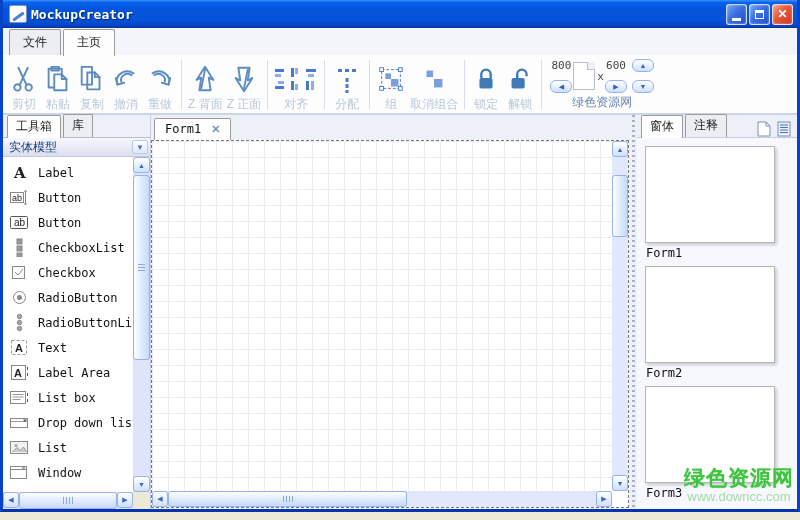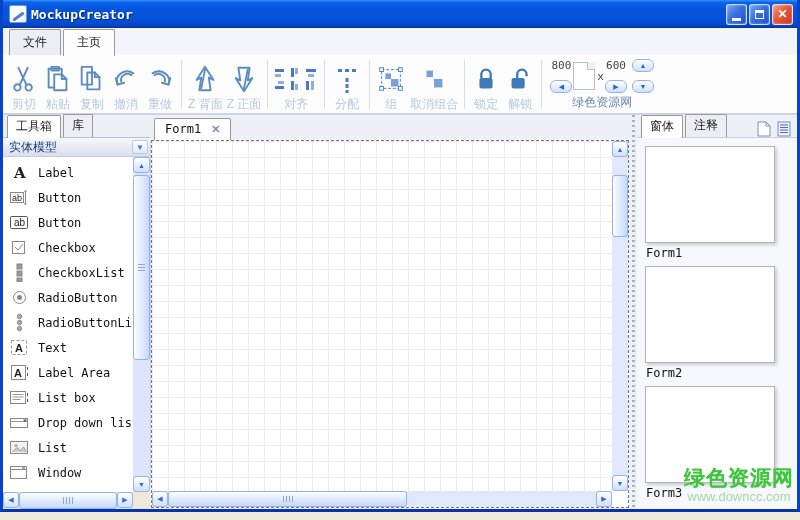--- a/index.html
+++ b/index.html
@@ -58,21 +58,21 @@
     background:#eef0f8; border-left:1px solid #b8bfcc; border-bottom:1px solid #b8bfcc; }
   .spin-btn { width:22px; height:13px; border:1px solid #96b2ec; border-radius:6px;
     background:linear-gradient(180deg,#ffffff,#cfe0fb); color:#2a62c8; font-size:7px;
     display:flex; align-items:center; justify-content:center; }
   .ps-label { font-size:12px; color:#6a86b4; margin-top:1px; }
 
   
   .main { flex:1; display:flex; min-height:0; }
 
   
-  .left-panel { width:148px; flex:0 0 148px; display:flex; flex-direction:column; background:#eef0f8; border-right:1px solid #c8cde0;border-radius:32px; }
+  .left-panel { width:148px; flex:0 0 148px; display:flex; flex-direction:column; background:#eef0f8; border-right:1px solid #c8cde0; }
   .lp-tabs { height:22px; flex:0 0 22px; display:flex; align-items:flex-end; padding-left:4px; background:#eef0f8; }
   .ptab { padding:2px 8px 3px; margin-right:2px; border:1px solid #9a9a9a; border-bottom:none; background:#eceef3;
     font-size:12px; color:#222; border-radius:2px 2px 0 0; }
   .ptab.active { background:#fff; position:relative; top:1px; }
   .lp-header { height:20px; flex:0 0 20px; display:flex; align-items:center; padding:0 2px 0 6px;
     background:linear-gradient(180deg,#f7f8fd,#dbdeee); border-top:1px solid #b8bdd4; border-bottom:1px solid #c5cade;
     color:#16407c; }
   .lp-header .hdr-label { flex:1; }
   .hdr-drop { width:16px; height:14px; display:flex; align-items:center; justify-content:center;
     color:#4d6fc3; font-size:8px; background:linear-gradient(180deg,#fff,#dde8fb); border:1px solid #b9c8ec; border-radius:2px; }
@@ -390,35 +390,35 @@
                 <svg class="tic" width="19" height="19">
                   <rect x="0.5" y="3.5" width="17" height="12" rx="1" stroke="#555"></rect>
                   <text x="4" y="13" font-size="10">ab</text>
                 </svg>
               </span>
             <span class="tb-label">Button</span>
           </div>
           <div class="tb-item">
             <span class="tb-ic">
                 <svg class="tic" width="19" height="19">
-                  <rect x="2.5" y="3.5" width="12" height="12"></rect>
-                  <path d="M5 9 l3 3 l5 -6"></path>
-                </svg>
-              </span>
-            <span class="tb-label">Checkbox</span>
-          </div>
-          <div class="tb-item">
-            <span class="tb-ic">
-                <svg class="tic" width="19" height="19">
                   <rect x="7" y="1" width="5" height="5" fill="#999"></rect>
                   <rect x="7" y="8" width="5" height="5" fill="#999"></rect>
                   <rect x="7" y="15" width="5" height="4" fill="#999"></rect>
                 </svg>
               </span>
             <span class="tb-label">CheckboxList</span>
+          </div>
+          <div class="tb-item">
+            <span class="tb-ic">
+                <svg class="tic" width="19" height="19">
+                  <rect x="2.5" y="3.5" width="12" height="12"></rect>
+                  <path d="M5 9 l3 3 l5 -6"></path>
+                </svg>
+              </span>
+            <span class="tb-label">Checkbox</span>
           </div>
           <div class="tb-item">
             <span class="tb-ic">
                 <svg class="tic" width="19" height="19">
                   <circle cx="9.5" cy="9.5" r="6"></circle>
                   <circle cx="9.5" cy="9.5" r="2.5" fill="#888" stroke="none"></circle>
                 </svg>
               </span>
             <span class="tb-label">RadioButton</span>
           </div>

